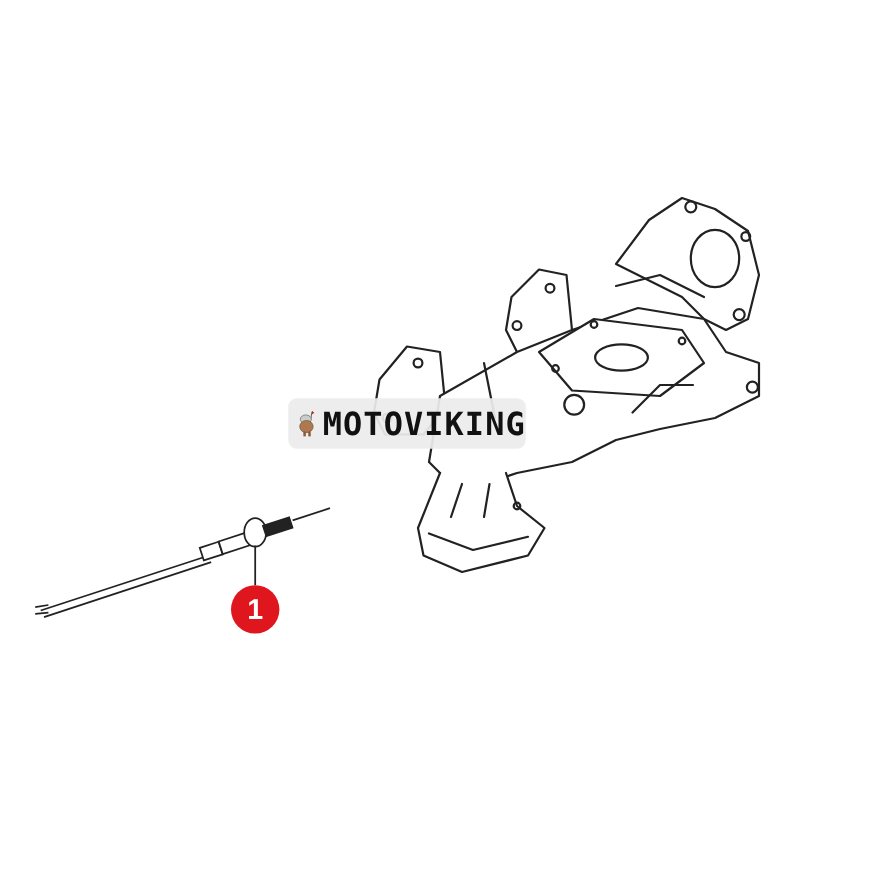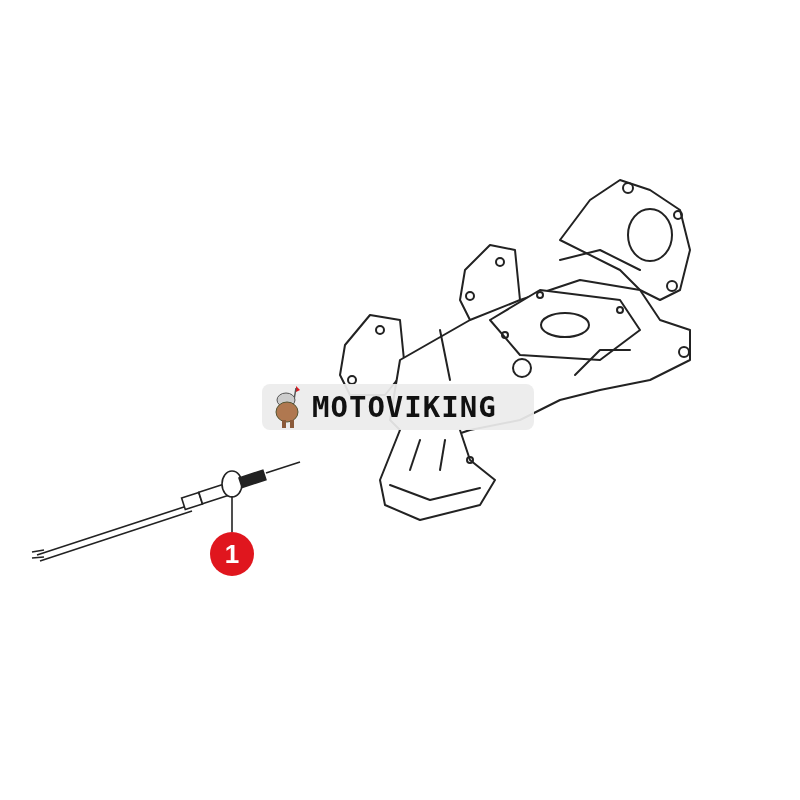--- a/index.html
+++ b/index.html
@@ -1,18 +1,18 @@
 <!DOCTYPE html>
 <html><head>
 <meta charset="utf-8">
 <style>
   html,body{margin:0;padding:0;background:#ffffff;}
   body{width:800px;height:800px;position:relative;overflow:hidden;font-family:"DejaVu Sans",sans-serif;}
   #diagram{position:absolute;left:0;top:0;width:800px;height:800px;}
-  .watermark{position:absolute;left:262px;top:384px;width:272px;height:46px;background:rgba(236,236,236,0.93);border-radius:8px;display:flex;align-items:center;}
+  .watermark{position:absolute;left:262px;top:362px;width:216px;height:46px;background:rgba(236,236,236,0.93);border-radius:8px;display:flex;align-items:center;}
   .wm-logo{width:42px;height:46px;margin-left:6px;}
   .wm-text{font-family:"DejaVu Sans Mono",monospace;font-weight:bold;font-size:29px;letter-spacing:1px;color:#111;margin-left:2px;}
   .callout-label{position:absolute;left:210px;top:532px;width:44px;height:44px;display:flex;align-items:center;justify-content:center;color:#fff;font-family:"Liberation Sans",sans-serif;font-size:26px;font-weight:bold;}
 </style>
 </head>
 <body>
 
 <svg id="diagram" viewBox="0 0 800 800" xmlns="http://www.w3.org/2000/svg">
   <g fill="none" stroke="#222" stroke-width="2" stroke-linejoin="round" stroke-linecap="round">
 

